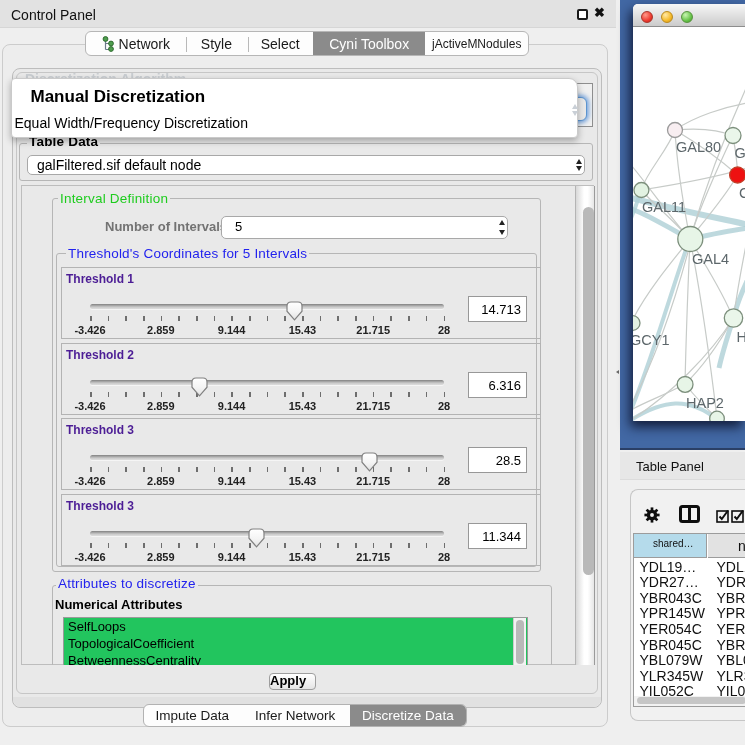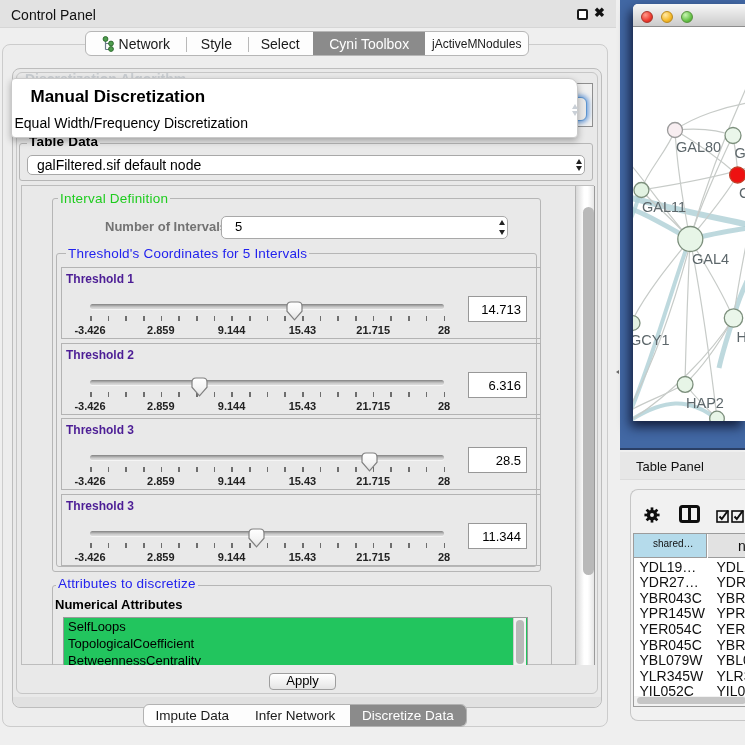--- a/index.html
+++ b/index.html
@@ -87,21 +87,21 @@
 <style>
 .tpanel { width:480px; height:72px; border:1px solid #b3b3b3; }
 .ttitle { font-size:12px; font-weight:bold; color:#4c1d95; margin-top:-2px; }
 .track { left:90px; width:354px; height:5px; border-radius:2.5px; background:linear-gradient(#818181,#c9c9c9 60%,#dedede); box-shadow:0 1px 0 #f5f5f5; }
 .tick { position:absolute; width:1.5px; height:5px; background:#6e6e6e; }
 .slbl { position:absolute; width:60px; text-align:center; font-size:11px; font-weight:bold; color:#222; }
 .vbox { left:468px; width:59px; height:26px; background:#fff; border:1px solid #989898; font-size:13px; text-align:right; padding:5px 5px 0 0; color:#000; }
 .litem { position:absolute; font-size:13px; color:#000; }
 #vscroll { left:575px; top:186px; width:20px; height:479px; background:linear-gradient(90deg,#d8d8d8,#ffffff 45%,#ffffff 65%,#e6e6e6); border-left:1px solid #b4b4b4; border-right:1px solid #9a9a9a; }
 #vthumb { left:583px; top:207px; width:11px; height:368px; background:#b9b9b9; border-radius:5.5px; }
-#applybtn { left:269px; top:673px; width:67px; height:17px; background:linear-gradient(#ffffff,#ededed 70%,#e4e4e4); border:1px solid #9e9e9e; border-radius:4px; font-size:13px; text-align:center; line-height:13px; color:#000; }
+#applybtn { left:269px; top:673px; width:47px; height:17px; background:linear-gradient(#ffffff,#ededed 70%,#e4e4e4); border:1px solid #9e9e9e; border-radius:4px; font-size:13px; text-align:left; line-height:13px; color:#000;font-weight:bold; }
 #bottabs { left:143px; top:704px; width:324px; height:23px; background:#fdfdfd; border:1px solid #b2b2b2; border-radius:6px; display:flex; font-size:13.5px; color:#1a1a1a; overflow:hidden; }
 #bottabs .tab { display:flex; align-items:center; justify-content:center; height:100%; }
 #bottabs .sel { background:#8b8b8b; color:#fff; }
 </style>
 
 <div class="abs group" style="left:52px; top:198px; width:489px; height:374px;"></div>
 <div class="abs gtitle" style="left:58px; top:191px; color:#1ecc1e;">Interval Definition</div>
 <div class="abs" style="left:85px; top:219px; font-size:13px; font-weight:bold; color:#737373;margin-left:20px;">Number of Intervals</div>
 <div class="abs combo" style="left:221px; top:216px; width:287px; height:23px;">
   <span class="txt" style="top:2px; left:13px;">5</span>

